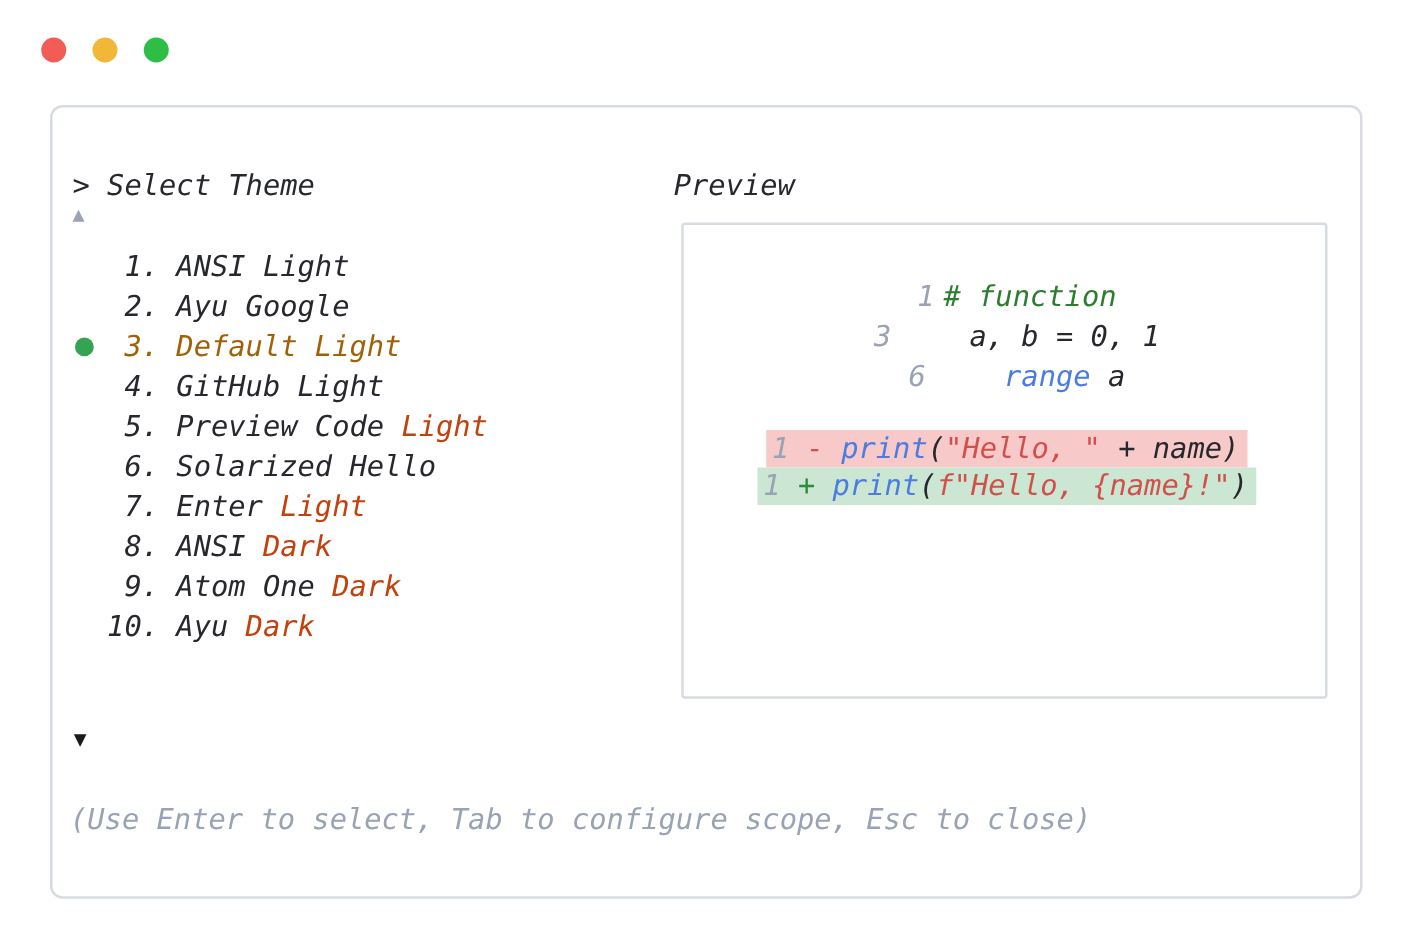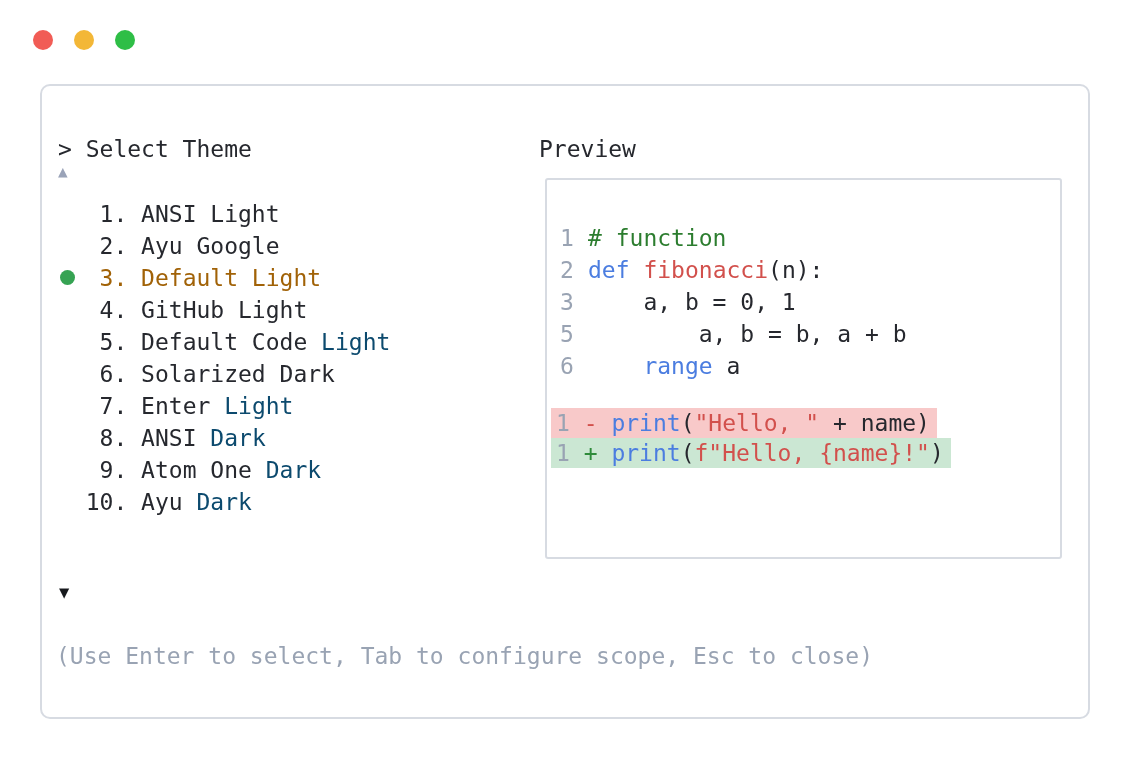--- a/index.html
+++ b/index.html
@@ -8,40 +8,40 @@
 
   
   .traffic { position:absolute; left:33px; top:30px; display:flex; gap:21px; }
   .light { width:20px; height:20px; border-radius:50%; }
   .light.red { background:#f15c55; }
   .light.yellow { background:#f3b737; }
   .light.green { background:#2ebe46; }
 
   
   .panel { position:absolute; left:40px; top:84px; width:1050px; height:635px;
-           border:2px solid #d7dbe2; border-radius:10px; background:#ffffff; }
+           border:2px solid #d7dbe2; border-radius:10px; background:#ffffff;font-style:italic; }
 
   .prompt { position:absolute; left:16px; top:50px; font-size:23px; line-height:26px; white-space:pre; }
   .arrow-up { position:absolute; left:16px; top:76px; font-size:16px; line-height:20px; color:#9aa3b8; }
   .arrow-down { position:absolute; left:17px; top:497px; font-size:17px; line-height:18px; color:#17191d; }
 
   .theme-list { position:absolute; left:16px; top:112px; }
   .list-item { position:relative; height:32px; line-height:32px; font-size:23px; white-space:pre; }
-  .list-item .suffix { color:#0c4a6e; }
+  .list-item .suffix { color:#c2410c; }
   .list-item.selected { color:#a16207; }
   .list-item.selected .suffix { color:#36a353; }
   .dot { position:absolute; left:2px; top:8px; width:15px; height:15px; border-radius:50%; background:#36a353; }
 
   .hint { position:absolute; left:14px; top:556px; font-size:23px; line-height:28px; color:#99a3b3; white-space:pre;text-align:right; }
 
   
   .preview-label { position:absolute; left:497px; top:50px; font-size:23px; line-height:26px; }
   .preview-box { position:absolute; left:503px; top:92px; width:517px; height:381px;
                  border:2px solid #d7dbe2; border-radius:3px; background:#ffffff; }
-  .code { padding:42px 0 0 13px; font-size:23px; }
+  .code { padding:42px 0 0 13px; font-size:23px;text-align:center; }
   .code-line { height:32px; line-height:32px; white-space:pre; }
   .ln { display:inline-block; width:28px; color:#99a3b3; }
   .tok-comment { color:#2c7d2f; }
   .tok-kw { color:#4b7de0; }
   .tok-fn { color:#d2504c; }
   .tok-str { color:#d2504c; }
   .tok-plain { color:#26282e; }
   .diff-gap { height:26px; }
   .diff-line { height:30px; line-height:30px; white-space:pre; margin-left:-9px; }
   .diff-bg { display:inline-block; height:30px; padding:0 7px 0 5px; }
@@ -64,40 +64,38 @@
 
   <div class="prompt">&gt; Select Theme</div>
 
   <div class="arrow-up">▲</div>
 
   <div class="theme-list">
     <div class="list-item"><span class="prefix">   1. </span><span class="name">ANSI Light</span><span class="suffix"></span></div>
     <div class="list-item"><span class="prefix">   2. </span><span class="name">Ayu Google</span><span class="suffix"></span></div>
     <div class="list-item selected"><span class="dot"></span><span class="prefix">   3. </span><span class="name">Default Light</span><span class="suffix"></span></div>
     <div class="list-item"><span class="prefix">   4. </span><span class="name">GitHub Light</span><span class="suffix"></span></div>
-    <div class="list-item"><span class="prefix">   5. </span><span class="name">Default Code </span><span class="suffix">Light</span></div>
-    <div class="list-item"><span class="prefix">   6. </span><span class="name">Solarized Dark</span><span class="suffix"></span></div>
+    <div class="list-item"><span class="prefix">   5. </span><span class="name">Preview Code </span><span class="suffix">Light</span></div>
+    <div class="list-item"><span class="prefix">   6. </span><span class="name">Solarized Hello</span><span class="suffix"></span></div>
     <div class="list-item"><span class="prefix">   7. </span><span class="name">Enter </span><span class="suffix">Light</span></div>
     <div class="list-item"><span class="prefix">   8. </span><span class="name">ANSI </span><span class="suffix">Dark</span></div>
     <div class="list-item"><span class="prefix">   9. </span><span class="name">Atom One </span><span class="suffix">Dark</span></div>
     <div class="list-item"><span class="prefix">  10. </span><span class="name">Ayu </span><span class="suffix">Dark</span></div>
   </div>
 
   <div class="arrow-down">▼</div>
 
   <div class="hint">(Use Enter to select, Tab to configure scope, Esc to close)</div>
 
   <div class="preview-label">Preview</div>
 
   <div class="preview-box">
     <div class="code">
       <div class="code-line"><span class="ln">1</span><span class="tok-comment"># function</span></div>
-      <div class="code-line"><span class="ln">2</span><span class="tok-kw">def</span><span class="tok-plain"> </span><span class="tok-fn">fibonacci</span><span class="tok-plain">(n):</span></div>
       <div class="code-line"><span class="ln">3</span><span class="tok-plain">    a, b = 0, 1</span></div>
-      <div class="code-line"><span class="ln">5</span><span class="tok-plain">        a, b = b, a + b</span></div>
       <div class="code-line"><span class="ln">6</span><span class="tok-plain">    </span><span class="tok-kw">range</span><span class="tok-plain"> a</span></div>
 
       <div class="diff-gap"></div>
 
       <div class="diff-line removed"><span class="diff-bg"><span class="diff-ln">1</span><span class="sign-minus"> - </span><span class="tok-kw">print</span><span class="tok-plain">(</span><span class="tok-str">"Hello, "</span><span class="tok-plain"> + name)</span></span></div>
       <div class="diff-line added"><span class="diff-bg"><span class="diff-ln">1</span><span class="sign-plus"> + </span><span class="tok-kw">print</span><span class="tok-plain">(</span><span class="tok-str">f"Hello, {name}!"</span><span class="tok-plain">)</span></span></div>
     </div>
   </div>
 
 </div>

